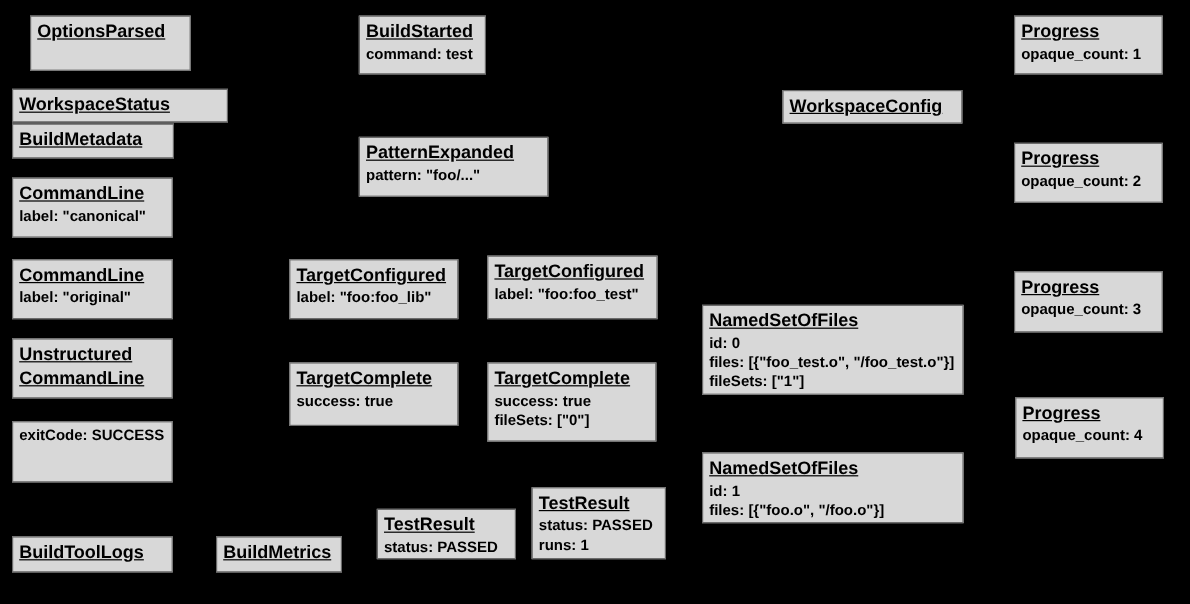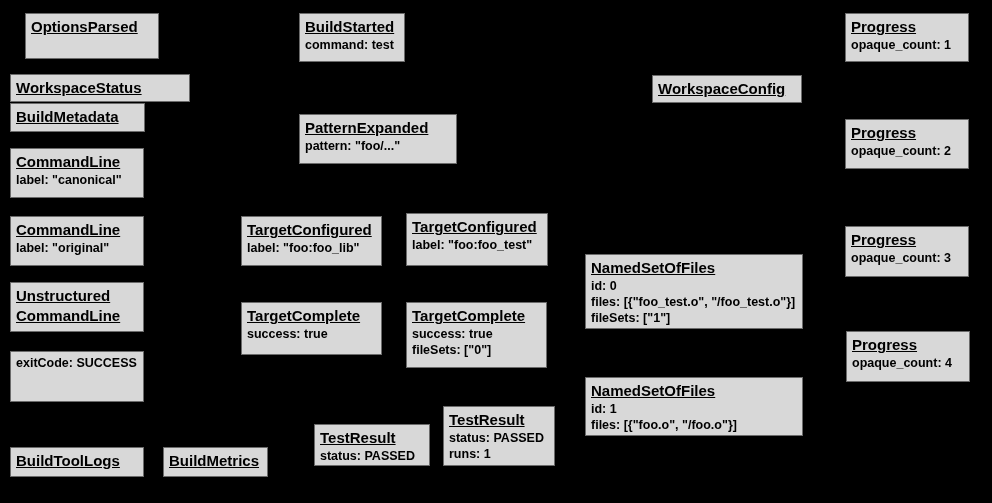--- a/index.html
+++ b/index.html
@@ -71,21 +71,21 @@
   </div>
 
   <div class="box" style="left:10px;top:351px;width:134px;height:51px">
     <div class="line">exitCode: SUCCESS</div>
   </div>
 
   <div class="box" style="left:10px;top:447px;width:134px;height:30px">
     <div class="title">BuildToolLogs</div>
   </div>
 
-  <div class="box" style="left:163px;top:447px;width:105px;height:30px">
+  <div class="box" style="left:180px;top:447px;width:105px;height:30px">
     <div class="title">BuildMetrics</div>
   </div>
 
   <div class="box" style="left:299px;top:13px;width:106px;height:49px">
     <div class="title">BuildStarted</div>
     <div class="line">command: test</div>
   </div>
 
   <div class="box" style="left:299px;top:114px;width:158px;height:50px">
     <div class="title">PatternExpanded</div>

